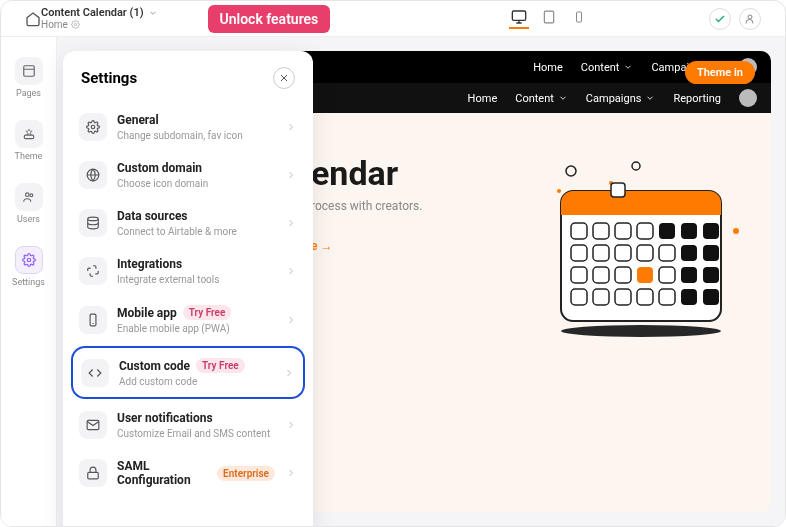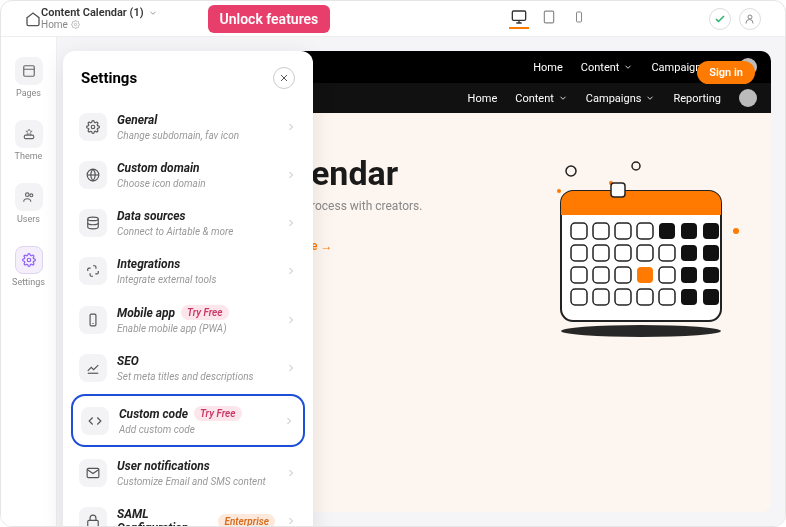--- a/index.html
+++ b/index.html
@@ -38,21 +38,21 @@
 .hero h1 { font-size: 34px; font-weight: 700; color: #1a1a1a; }
 .hero p { font-size: 12px; color: #888; margin-top: 6px; }
 .hero .cta { color: #ff7a00; font-size: 12px; margin-top: 26px; display: inline-flex; align-items: center; gap: 4px; font-weight: 600; }
 .calendar-illus { position: absolute; right: 30px; top: 110px; width: 200px; height: 180px; }
 
 .settings-panel { position: absolute; top: 14px; left: 6px; width: 250px; bottom: -10px; background: #fff; border-radius: 12px; box-shadow: 0 6px 24px rgba(0,0,0,0.1); z-index: 10; display: flex; flex-direction: column; overflow: hidden; }
 .panel-head { display: flex; align-items: center; justify-content: space-between; padding: 16px 18px 14px; }
 .panel-head h2 { font-size: 15px; font-weight: 700; }
 .close-btn { width: 22px; height: 22px; border: 1px solid #ccc; border-radius: 50%; display: flex; align-items: center; justify-content: center; cursor: pointer; color: #555; }
 .settings-list { flex: 1; overflow-y: auto; padding: 0 8px 8px; }
-.set-item { display: flex; align-items: center; gap: 10px; padding: 10px 8px; border-radius: 8px; cursor: pointer; position: relative; font-style: italic; }
+.set-item { display: flex; align-items: center; gap: 10px; padding: 10px 8px; border-radius: 8px; cursor: pointer; position: relative; }
 .set-item .sic { width: 28px; height: 28px; background: #f3f3f5; border-radius: 8px; display: flex; align-items: center; justify-content: center; color: #555; flex-shrink: 0; }
 .set-item .txt { flex: 1; min-width: 0; }
 .set-item .ttl { font-size: 12px; font-weight: 700; color: #222; display: flex; align-items: center; gap: 6px; }
 .set-item .sub { font-size: 10px; color: #999; margin-top: 3px; white-space: nowrap; overflow: hidden; text-overflow: ellipsis; }
 .set-item .chev { color: #bbb; }
 .badge { font-size: 10px; padding: 2px 6px; border-radius: 8px; font-weight: 600; }
 .badge.pink { background: #fde5ec; color: #c9396a; }
 .badge.orange { background: #fde9dc; color: #d96c1c; }
 .highlight-box { border: 2px solid #1d4ed8; border-radius: 14px; margin: 2px 0; }
 
@@ -156,21 +156,21 @@
             <path d="M19.4 15a1.65 1.65 0 0 0 .33 1.82l.06.06a2 2 0 1 1-2.83 2.83l-.06-.06a1.65 1.65 0 0 0-1.82-.33 1.65 1.65 0 0 0-1 1.51V21a2 2 0 1 1-4 0v-.09A1.65 1.65 0 0 0 9 19.4a1.65 1.65 0 0 0-1.82.33l-.06.06a2 2 0 1 1-2.83-2.83l.06-.06a1.65 1.65 0 0 0 .33-1.82 1.65 1.65 0 0 0-1.51-1H3a2 2 0 1 1 0-4h.09A1.65 1.65 0 0 0 4.6 9a1.65 1.65 0 0 0-.33-1.82l-.06-.06a2 2 0 1 1 2.83-2.83l.06.06a1.65 1.65 0 0 0 1.82.33H9a1.65 1.65 0 0 0 1-1.51V3a2 2 0 1 1 4 0v.09a1.65 1.65 0 0 0 1 1.51 1.65 1.65 0 0 0 1.82-.33l.06-.06a2 2 0 1 1 2.83 2.83l-.06.06a1.65 1.65 0 0 0-.33 1.82V9a1.65 1.65 0 0 0 1.51 1H21a2 2 0 1 1 0 4h-.09a1.65 1.65 0 0 0-1.51 1z"></path>
           </svg>
         </span>
       <span class="lbl">Settings</span>
     </div>
   </div>
 
   <div class="canvas-area">
 
     <div class="preview">
-      <button class="signin-btn">Sign in</button>
+      <button class="signin-btn">Theme in</button>
       <div class="preview-nav">
         <span class="nav-link">Home</span>
         <span class="nav-link">
             <span>Content</span>
             <svg width="10" height="10" viewBox="0 0 24 24" fill="none" stroke="currentColor" stroke-width="2">
               <polyline points="6 9 12 15 18 9"></polyline>
             </svg>
           </span>
         <span class="nav-link">
             <span>Campaigns</span>
@@ -359,41 +359,20 @@
                 </div>
       <div class="sub">Enable mobile app (PWA)</div>
     </div>
     <span class="chev">
                 <svg width="12" height="12" viewBox="0 0 24 24" fill="none" stroke="currentColor" stroke-width="2">
                   <polyline points="9 18 15 12 9 6"></polyline>
                 </svg>
               </span>
   </div>
           </div>
-          <div>
-            <div class="set-item">
-    <span class="sic">
-                <svg width="14" height="14" viewBox="0 0 24 24" fill="none" stroke="currentColor" stroke-width="2">
-                  <polyline points="3 17 9 11 13 15 21 7"></polyline>
-                  <line x1="3" y1="21" x2="21" y2="21"></line>
-                </svg>
-              </span>
-    <div class="txt">
-      <div class="ttl">
-                  <span>SEO</span>
-                </div>
-      <div class="sub">Set meta titles and descriptions</div>
-    </div>
-    <span class="chev">
-                <svg width="12" height="12" viewBox="0 0 24 24" fill="none" stroke="currentColor" stroke-width="2">
-                  <polyline points="9 18 15 12 9 6"></polyline>
-                </svg>
-              </span>
-  </div>
-          </div>
           <div class="highlight-box">
             <div class="set-item">
     <span class="sic">
                 <svg width="14" height="14" viewBox="0 0 24 24" fill="none" stroke="currentColor" stroke-width="2">
                   <polyline points="16 18 22 12 16 6"></polyline>
                   <polyline points="8 6 2 12 8 18"></polyline>
                 </svg>
               </span>
     <div class="txt">
       <div class="ttl">

